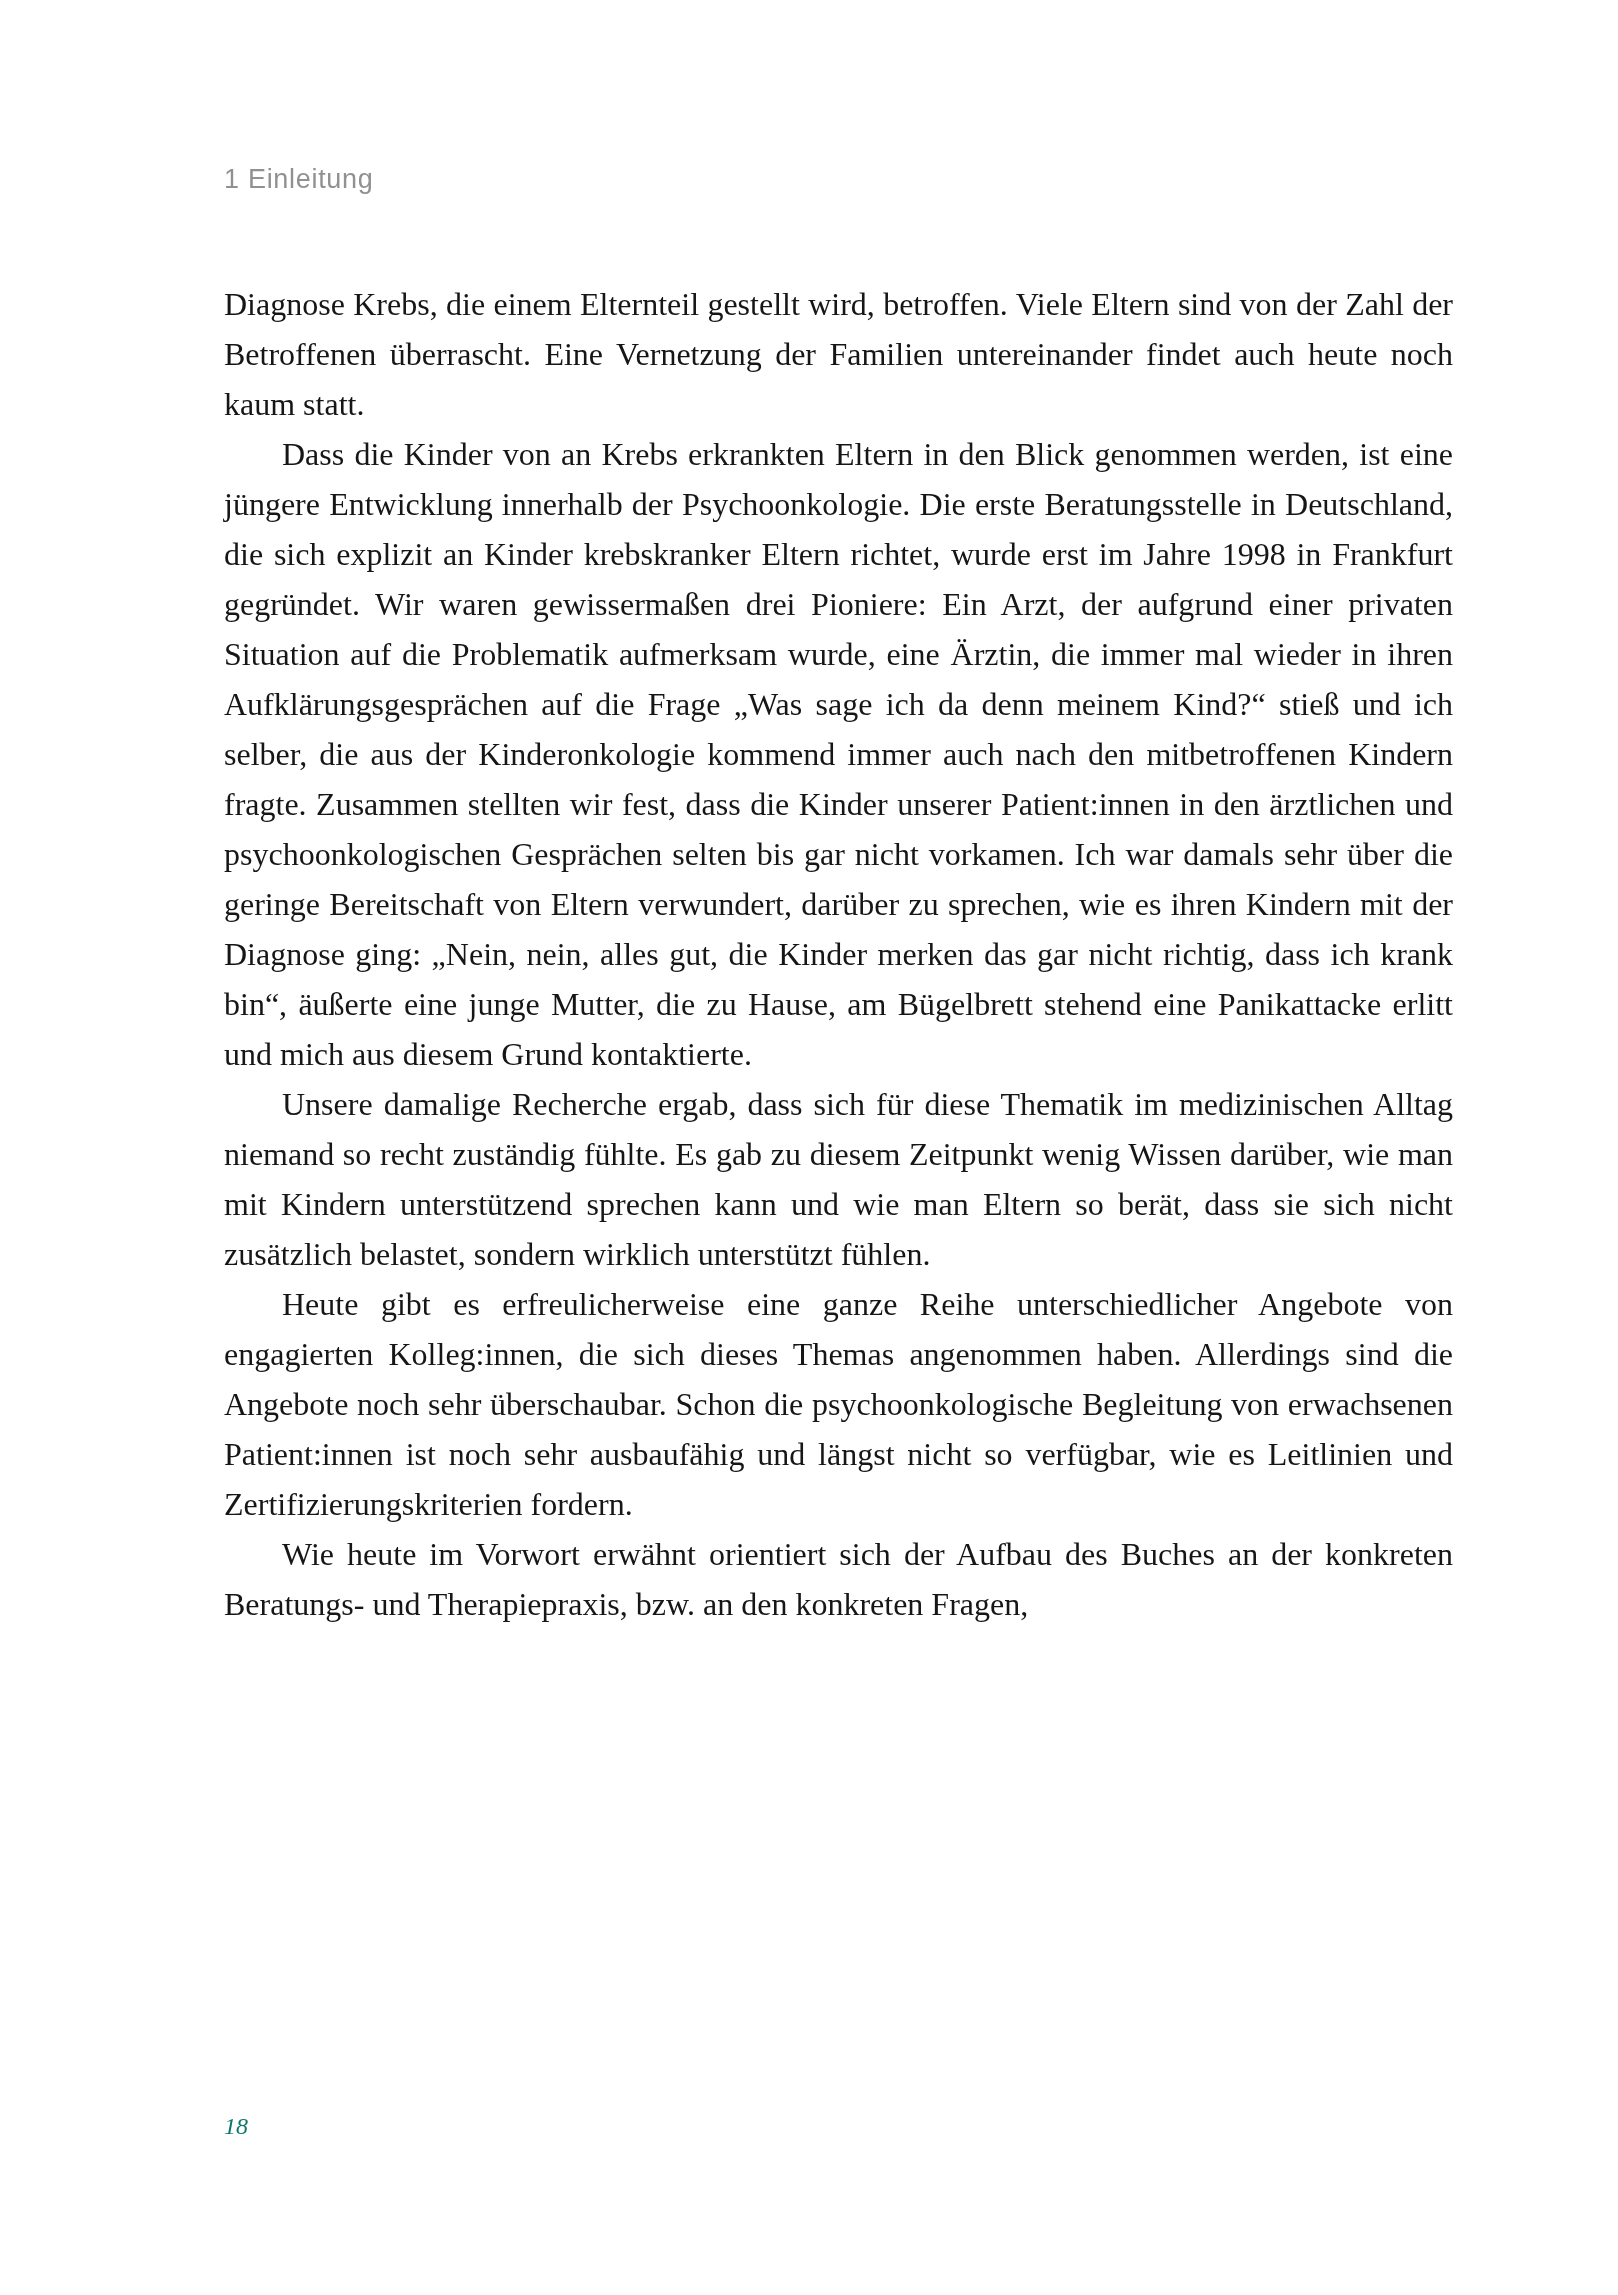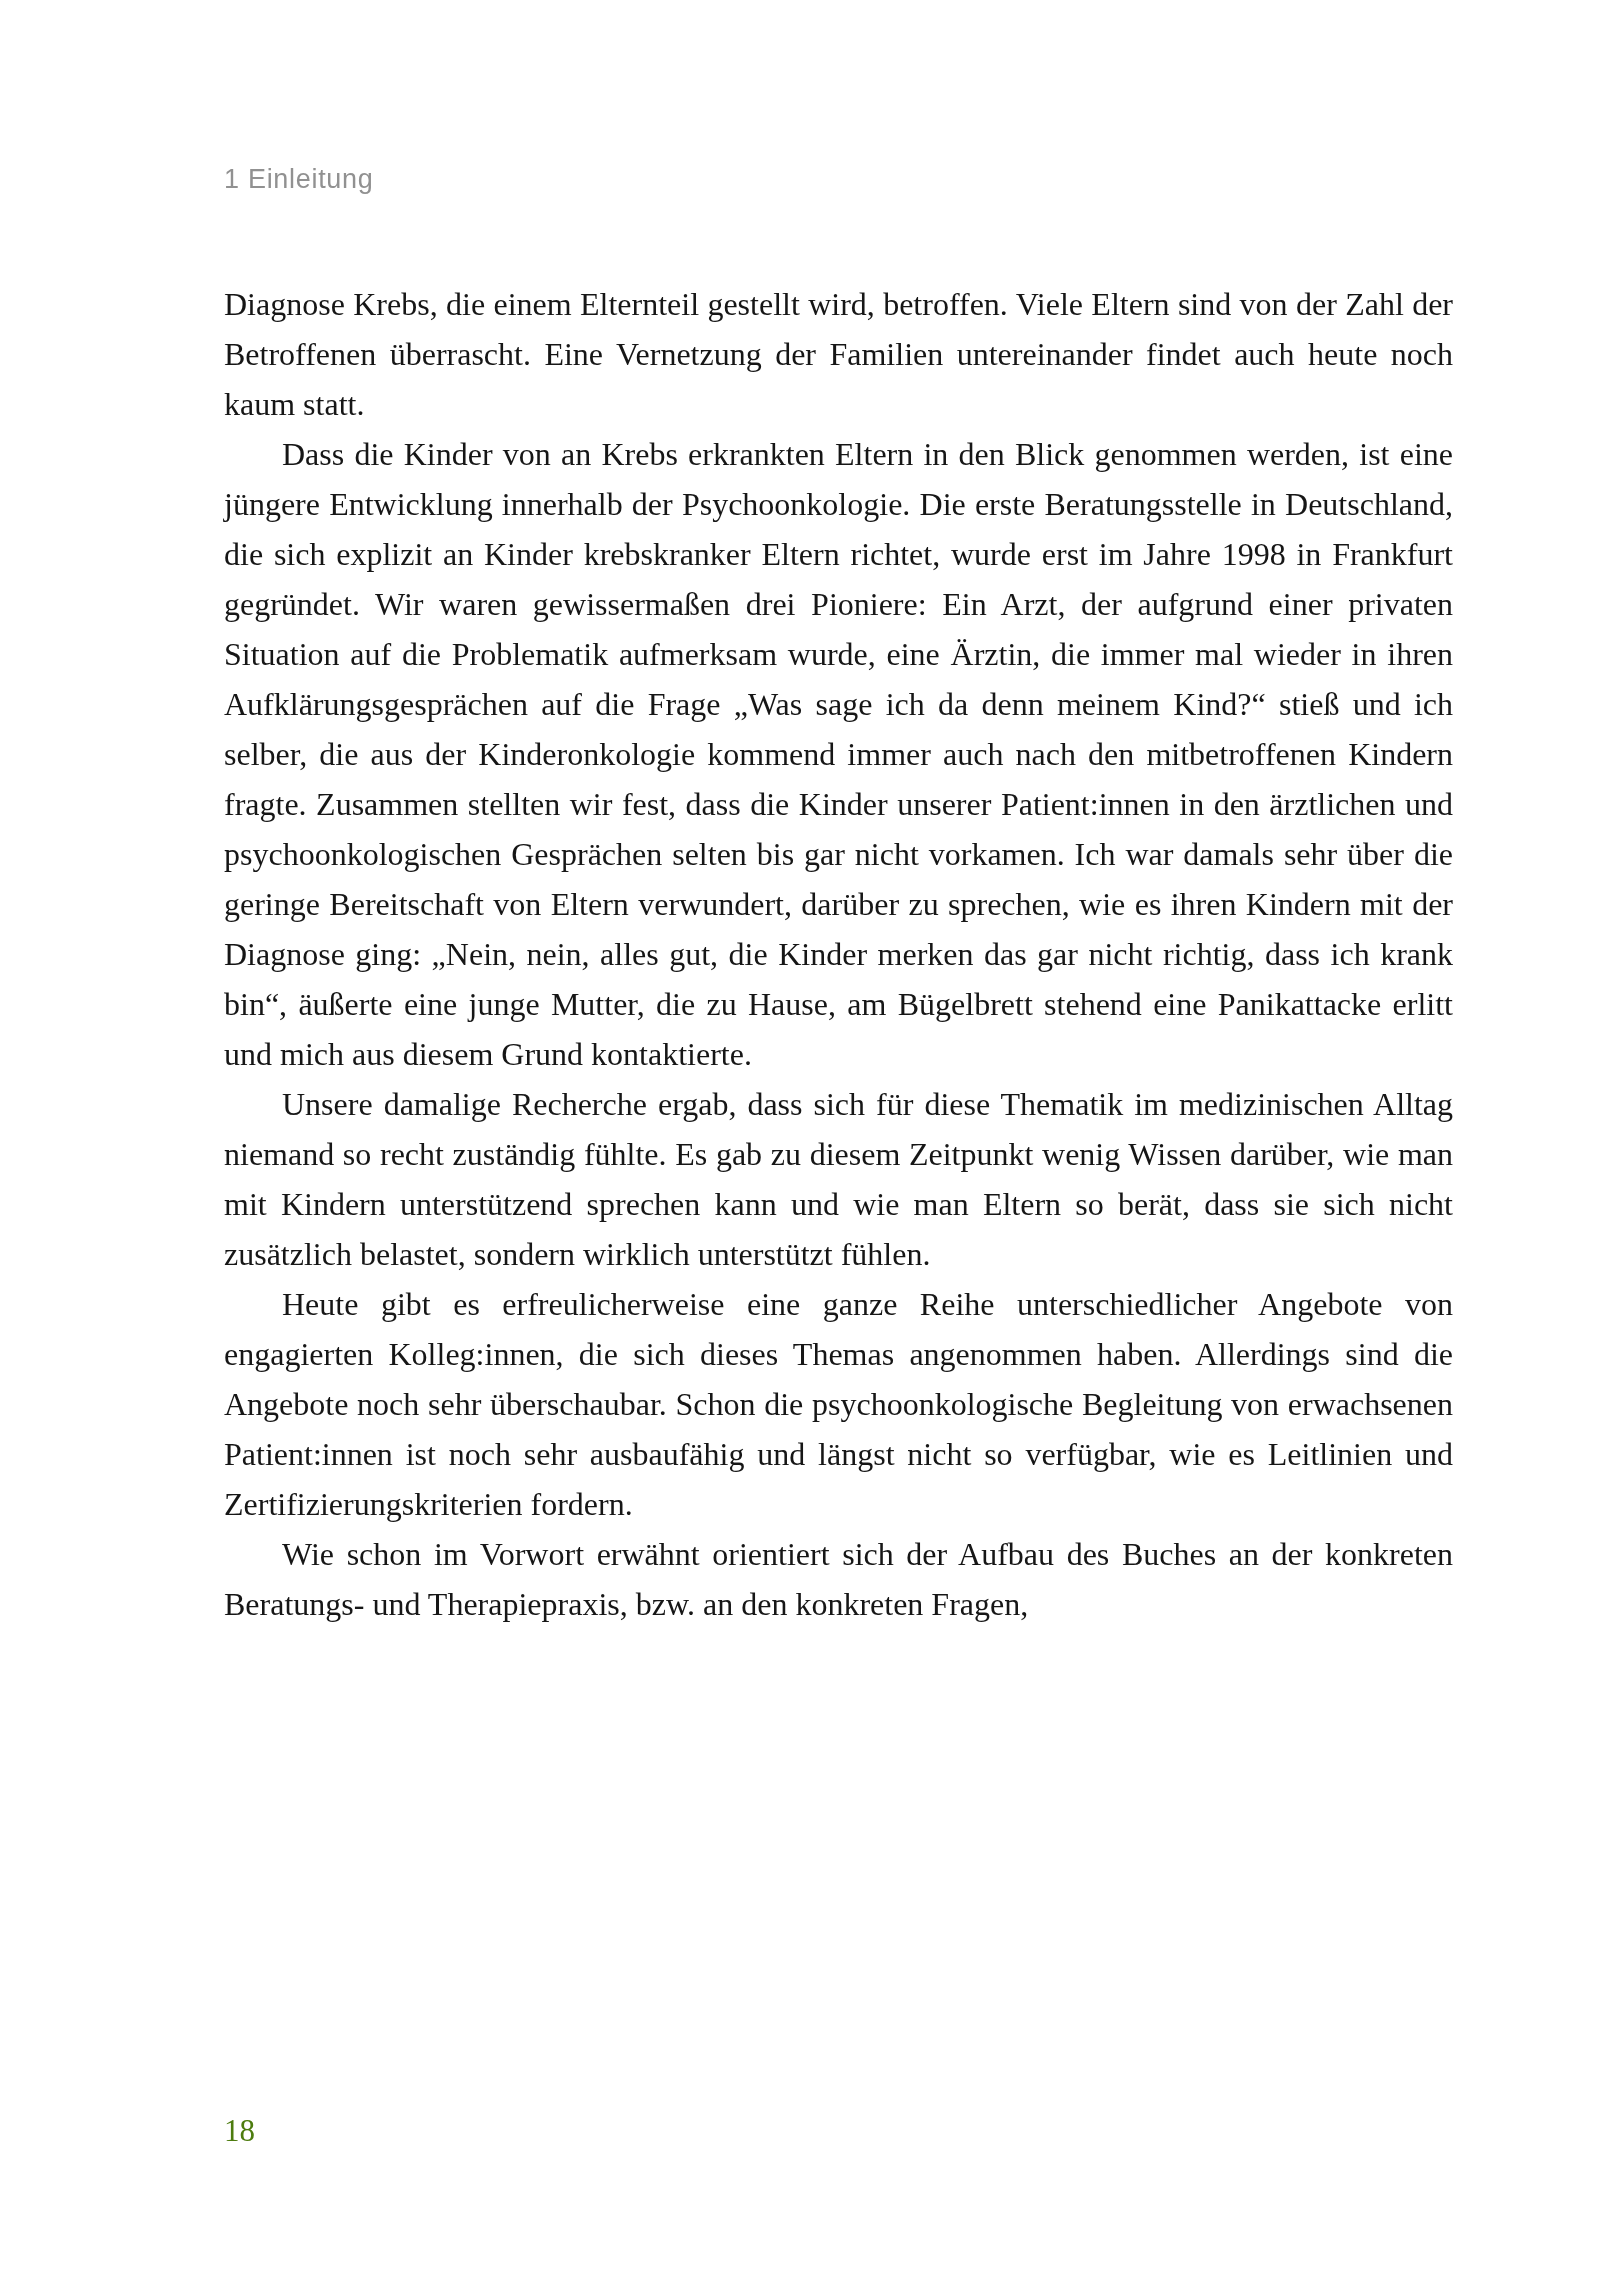--- a/index.html
+++ b/index.html
@@ -43,35 +43,36 @@
     padding: 0;
   }
   .text-block p.indent {
     text-indent: 58px;
   }
   .page-number {
     position: absolute;
     left: 224px;
     top: 2096px;
     font-family: "Liberation Serif", "DejaVu Serif", serif;
-    font-size: 31px;
-    color: #4d7c0f;
+    font-size: 24px;
+    color: #0f766e;
+    font-style: italic;
   }
 </style>
 </head>
 <body>
 
 <div class="page">
 
   <div class="running-head">1 Einleitung</div>
 
   <div class="text-block" lang="de">
     <p>Diagnose Krebs, die einem Elternteil gestellt wird, betroffen. Viele Eltern sind von der Zahl der Betroffenen überrascht. Eine Vernetzung der Familien untereinander findet auch heute noch kaum statt.</p>
     <p class="indent">Dass die Kinder von an Krebs erkrankten Eltern in den Blick genommen werden, ist eine jüngere Entwicklung innerhalb der Psychoonkologie. Die erste Beratungsstelle in Deutschland, die sich explizit an Kinder krebskranker Eltern richtet, wurde erst im Jahre 1998 in Frankfurt gegründet. Wir waren gewissermaßen drei Pioniere: Ein Arzt, der aufgrund einer privaten Situation auf die Problematik aufmerksam wurde, eine Ärztin, die immer mal wieder in ihren Aufklärungsgesprächen auf die Frage „Was sage ich da denn meinem Kind?“ stieß und ich selber, die aus der Kinderonkologie kommend immer auch nach den mitbetroffenen Kindern fragte. Zusammen stellten wir fest, dass die Kinder unserer Patient:innen in den ärztlichen und psychoonkologischen Gesprächen selten bis gar nicht vorkamen. Ich war damals sehr über die geringe Bereitschaft von Eltern verwundert, darüber zu sprechen, wie es ihren Kindern mit der Diagnose ging: „Nein, nein, alles gut, die Kinder merken das gar nicht richtig, dass ich krank bin“, äußerte eine junge Mutter, die zu Hause, am Bügelbrett stehend eine Panikattacke erlitt und mich aus diesem Grund kontaktierte.</p>
     <p class="indent">Unsere damalige Recherche ergab, dass sich für diese Thematik im medizinischen Alltag niemand so recht zuständig fühlte. Es gab zu diesem Zeitpunkt wenig Wissen darüber, wie man mit Kindern unterstützend sprechen kann und wie man Eltern so berät, dass sie sich nicht zusätzlich belastet, sondern wirklich unterstützt fühlen.</p>
     <p class="indent">Heute gibt es erfreulicherweise eine ganze Reihe unterschiedlicher Angebote von engagierten Kolleg:innen, die sich dieses Themas angenommen haben. Allerdings sind die Angebote noch sehr überschaubar. Schon die psychoonkologische Begleitung von erwachsenen Patient:innen ist noch sehr ausbaufähig und längst nicht so verfügbar, wie es Leitlinien und Zertifizierungskriterien fordern.</p>
-    <p class="indent">Wie schon im Vorwort erwähnt orientiert sich der Aufbau des Buches an der konkreten Beratungs- und Therapiepraxis, bzw. an den konkreten Fragen,</p>
+    <p class="indent">Wie heute im Vorwort erwähnt orientiert sich der Aufbau des Buches an der konkreten Beratungs- und Therapiepraxis, bzw. an den konkreten Fragen,</p>
   </div>
 
   <div class="page-number">18</div>
 
 </div>
 
 
 </body></html>

